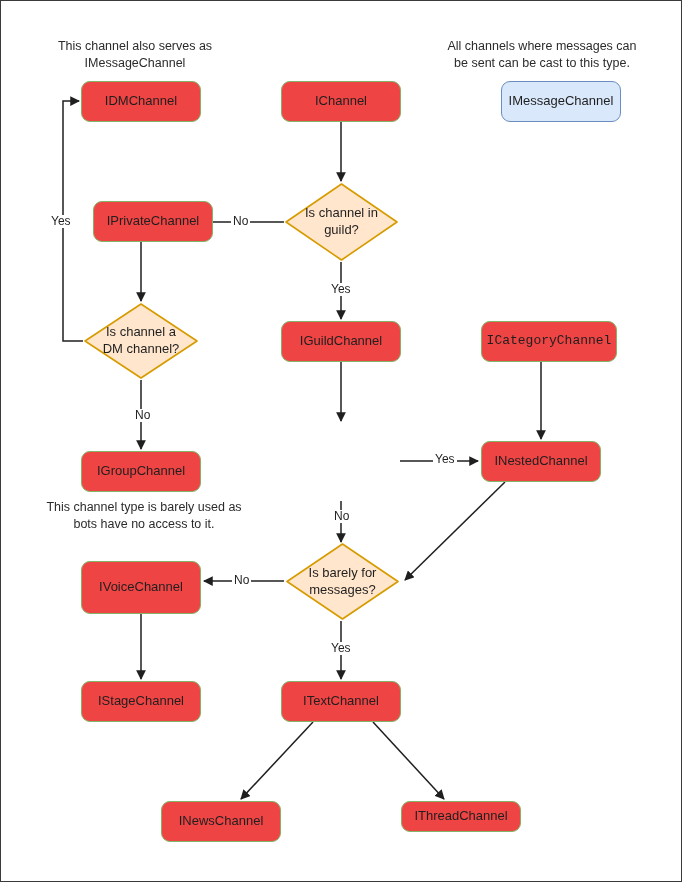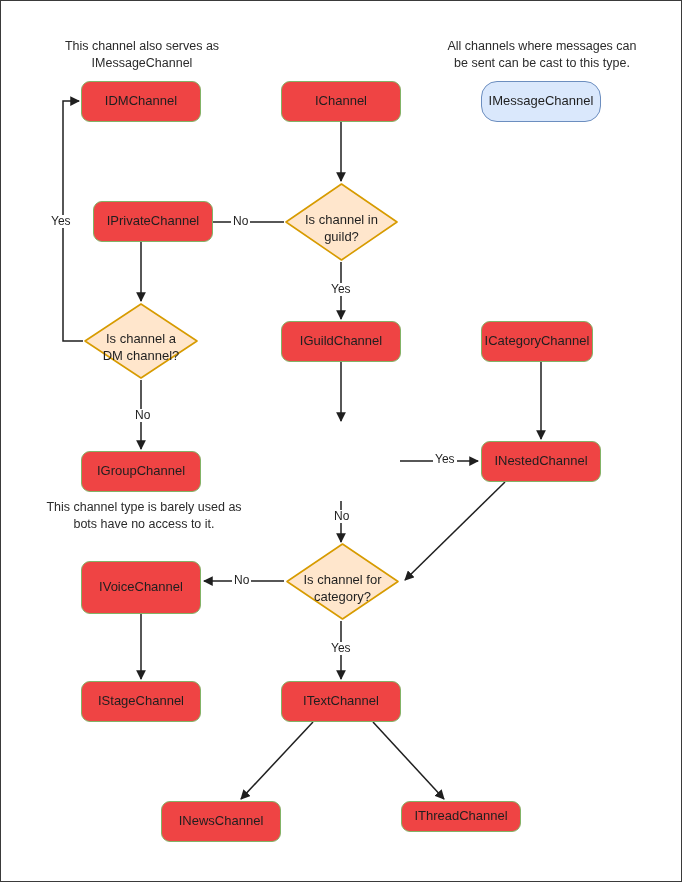--- a/index.html
+++ b/index.html
@@ -35,35 +35,36 @@
     color: #1f1f1f;
     line-height: 1.25;
     z-index: 3;
   }
   .box {
     border-radius: 9px;
     border: 1.3px solid #82b366;
     background: #ef4444;
   }
   .box-blue {
-    border-radius: 16px;
+    border-radius: 9px;
     border: 1.3px solid #6c8ebf;
     background: #dae8fc;
+    margin-left: 20px;
   }
   .diamond-wrap {
     position: absolute;
     z-index: 3;
   }
   .diamond-wrap svg {
     position: absolute;
     left: 0; top: 0;
   }
   .diamond-label {
     position: absolute;
-    left: 0; top: 7px;
+    left: 0; top: 0;
     width: 100%; height: 100%;
     display: flex;
     align-items: center;
     justify-content: center;
     text-align: center;
     font-size: 13px;
     color: #1f1f1f;
     line-height: 1.3;
     padding: 0 14px;
   }
@@ -126,37 +127,37 @@
       <path d="M 340 620 L 340 678"></path>
 
       <path d="M 140 601 L 140 678"></path>
 
       <path d="M 312 721 L 240 798"></path>
 
       <path d="M 372 721 L 443 798"></path>
     </g>
   </svg>
 
-  <div class="note" style="left:55px; top:37px; width:172px;">This channel also serves as IMessageChannel</div>
+  <div class="note" style="left:48px; top:37px; width:172px;">This channel also serves as IMessageChannel</div>
 
   <div class="note" style="left:442px; top:37px; width:198px;">All channels where messages can be sent can be cast to this type.</div>
 
   <div class="note" style="left:38px; top:498px; width:210px;">This channel type is barely used as bots have no access to it.</div>
 
   <div class="node box" style="left:80px; top:80px; width:120px; height:41px;">IDMChannel</div>
 
   <div class="node box" style="left:280px; top:80px; width:120px; height:41px;border-radius:9px;">IChannel</div>
 
   <div class="node box-blue" style="left:480px; top:80px; width:120px; height:41px;">IMessageChannel</div>
 
   <div class="node box" style="left:92px; top:200px; width:120px; height:41px;">IPrivateChannel</div>
 
   <div class="node box" style="left:280px; top:320px; width:120px; height:41px;">IGuildChannel</div>
 
-  <div class="node box" style="left:480px; top:320px; width:112px; height:41px;">ICategoryChannel</div>
+  <div class="node box" style="left:480px; top:320px; width:136px; height:41px;font-family:Liberation Mono, monospace;">ICategoryChannel</div>
 
   <div class="node box" style="left:80px; top:450px; width:120px; height:41px;">IGroupChannel</div>
 
   <div class="node box" style="left:480px; top:440px; width:120px; height:41px;">INestedChannel</div>
 
   <div class="node box" style="left:80px; top:560px; width:120px; height:53px;">IVoiceChannel</div>
 
   <div class="node box" style="left:80px; top:680px; width:120px; height:41px;">IStageChannel</div>
 
   <div class="node box" style="left:160px; top:800px; width:120px; height:41px;">INewsChannel</div>
@@ -177,21 +178,21 @@
       <path d="M 58 2 L 114 39 L 58 76 L 2 39 Z" fill="#ffe6cc" stroke="#d79b00" stroke-width="1.6" stroke-linejoin="round"></path>
     </svg>
     <div class="diamond-label">Is channel a DM channel?</div>
   </div>
 
 
   <div class="diamond-wrap" style="left:284px; top:541px; width:115px; height:79px;">
     <svg width="115" height="79" viewBox="0 0 115 79">
       <path d="M 57.5 2 L 113 39.5 L 57.5 77 L 2 39.5 Z" fill="#ffe6cc" stroke="#d79b00" stroke-width="1.6" stroke-linejoin="round"></path>
     </svg>
-    <div class="diamond-label">Is channel for category?</div>
+    <div class="diamond-label">Is barely for messages?</div>
   </div>
 
   <div class="edge-label" style="left:230px; top:214px;">No</div>
 
   <div class="edge-label" style="left:328px; top:282px;">Yes</div>
 
   <div class="edge-label" style="left:48px; top:214px;">Yes</div>
 
   <div class="edge-label" style="left:132px; top:408px;">No</div>
 

